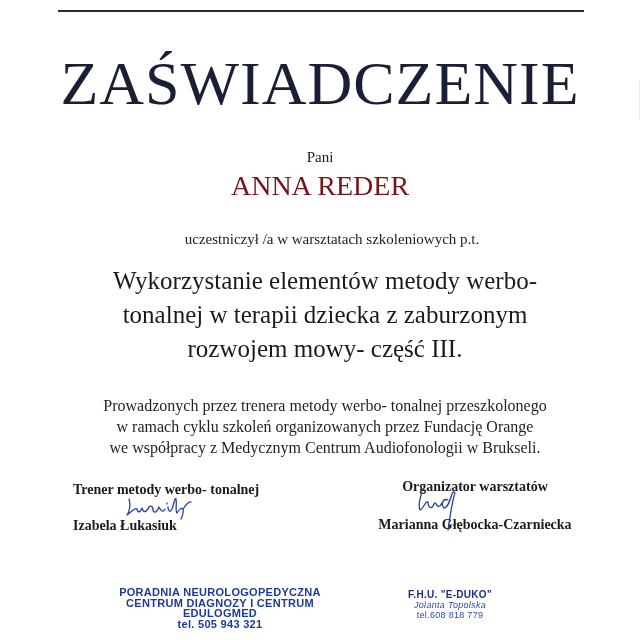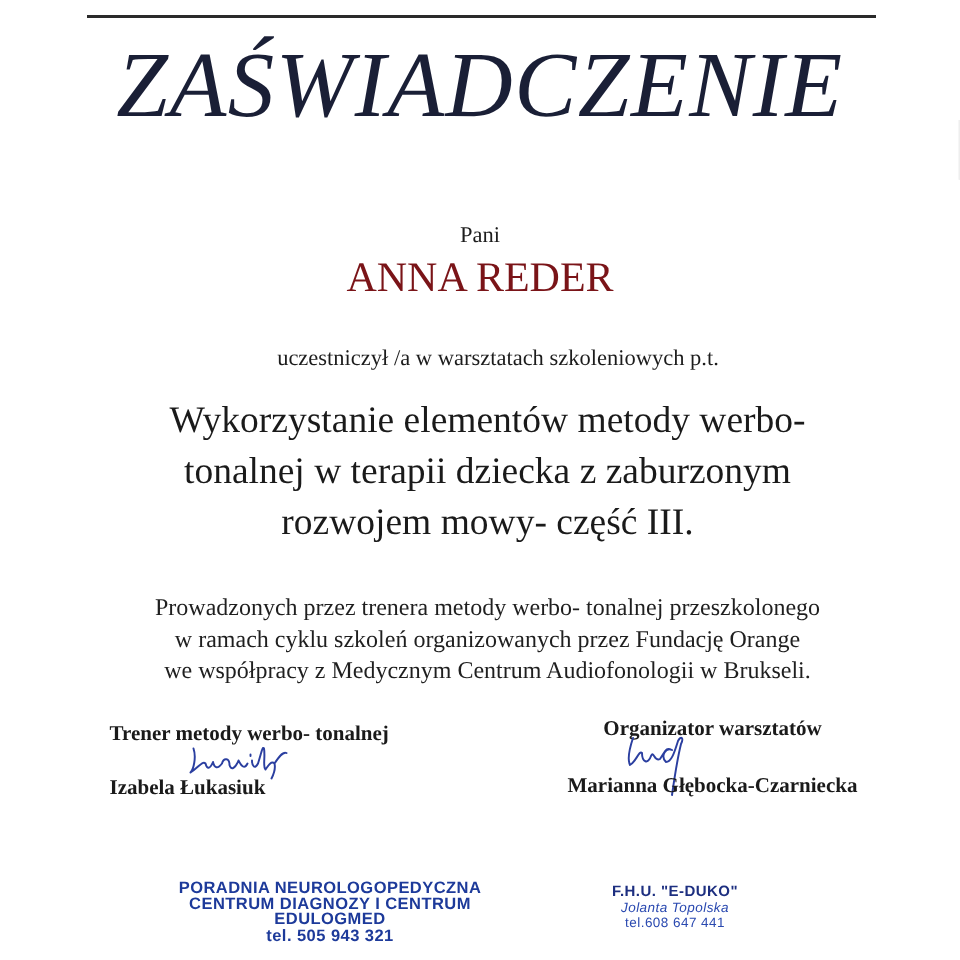--- a/index.html
+++ b/index.html
@@ -20,27 +20,26 @@
       left: 58px;
       width: 526px;
       top: 10px;
       height: 2px;
       background: #2a2a2a;
     }
     .title {
       position: absolute;
       left: 0;
       width: 640px;
-      top: 22px;
+      top: 48px;
       text-align: center;
       font-size: 62px;
       line-height: 70px;
       letter-spacing: 1px;
       color: #1a1f36;
-      font-style: italic;
     }
     .salutation {
       position: absolute;
       left: 0; width: 640px;
       top: 148px;
       text-align: center;
       font-size: 15px;
       line-height: 18px;
     }
     .recipient {
@@ -168,16 +167,16 @@
 <div class="stamp stamp-left">
   <div>PORADNIA NEUROLOGOPEDYCZNA</div>
   <div>CENTRUM DIAGNOZY I CENTRUM</div>
   <div>EDULOGMED</div>
   <div>tel. 505 943 321</div>
 </div>
 
 <div class="stamp stamp-right">
   <div class="company">F.H.U. "E-DUKO"</div>
   <div class="light">Jolanta Topolska</div>
-  <div class="addr">tel.608 647 441</div>
+  <div class="addr">tel.608 818 779</div>
 </div>
 
 <div class="edge-artifact"></div>
 
 </body></html>

